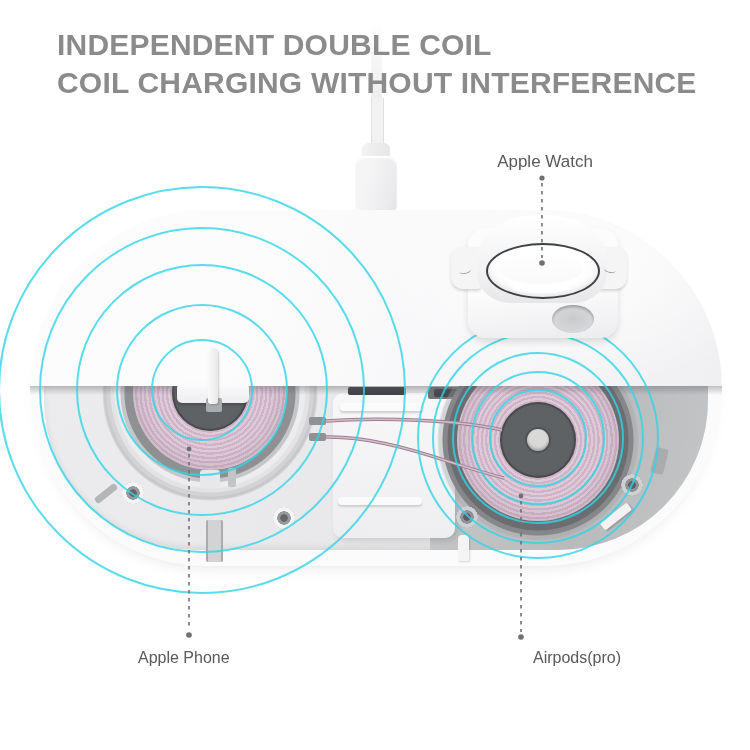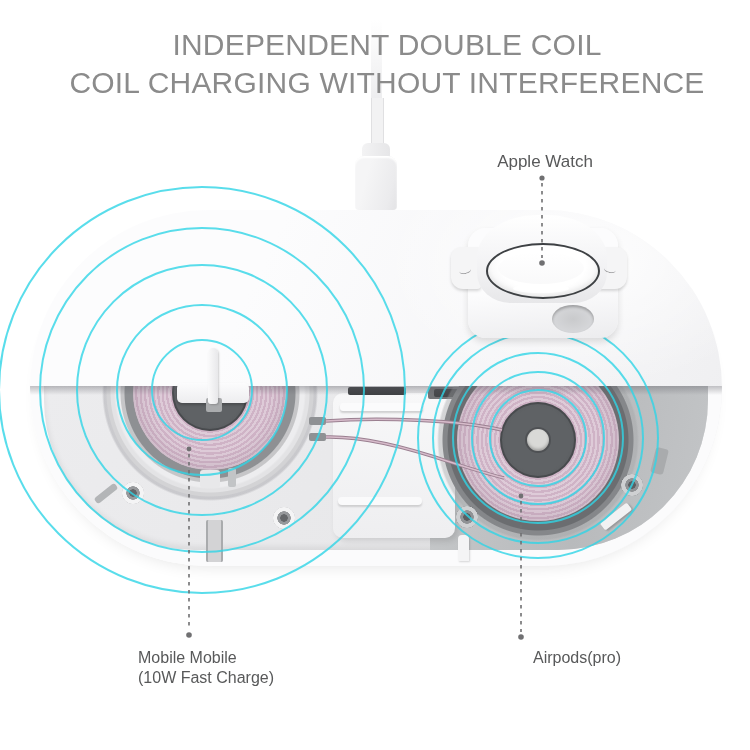--- a/index.html
+++ b/index.html
@@ -4,22 +4,22 @@
 <style>
   :root{
     --accent-cyan:#2fd4e6; --coil-pink:#cfb3c6; --coil-pink-light:#decbd8;
     --title-gray:#8b8b8b; --label-gray:#58595a; --disc-gray:#56595c;
   }
   html,body{margin:0;padding:0;background:#fff;font-family:"Liberation Sans",sans-serif;}
   #canvas{position:relative;width:750px;height:750px;background:#ffffff;overflow:hidden;margin:0 auto;}
   .abs{position:absolute;}
 
   
-  .title{left:57px;top:26px;width:660px;font-size:30px;line-height:38px;font-weight:400;
-         color:var(--title-gray);letter-spacing:.2px;white-space:nowrap;z-index:40;text-align:center;}
+  .title{left:57px;top:26px;width:660px;font-size:30px;line-height:38px;font-weight:700;
+         color:var(--title-gray);letter-spacing:.2px;white-space:nowrap;z-index:40;}
 
   
   .cord-faint{left:371px;top:20px;width:11px;height:80px;z-index:5;
     background:linear-gradient(180deg,rgba(238,238,240,0) 0%,rgba(234,234,236,.85) 100%);}
   .cord{left:371px;top:98px;width:11px;height:52px;z-index:5;background:#f2f2f3;
     border-left:1.5px solid #e0e0e2;border-right:1.5px solid #e0e0e2;}
   .plug-neck{left:362px;top:143px;width:28px;height:18px;border-radius:6px;z-index:5;
     background:linear-gradient(90deg,#f3f3f4,#e6e6e8);}
   .plug-body{left:355px;top:156px;width:42px;height:54px;border-radius:9px 9px 4px 4px;z-index:5;
     background:linear-gradient(105deg,#f5f5f6 30%,#ebebed 80%,#e3e3e5);box-shadow:inset 0 2px 2px #fff;}
@@ -237,18 +237,17 @@
     </g>
     <g>
       <circle class="dot" cx="521" cy="496" r="2.4"></circle>
       <line class="dash" x1="521" y1="501" x2="521" y2="632"></line>
       <circle class="dot" cx="521" cy="637" r="2.8"></circle>
     </g>
   </svg>
 
   <div class="abs lbl lbl-watch">Apple Watch</div>
   <div class="abs lbl lbl-phone">
-    <div>Mobile Mobile</div>
-    <div>(10W Fast Charge)</div>
+    <div>Apple Phone</div>
   </div>
   <div class="abs lbl lbl-airpods">Airpods(pro)</div>
 
 </div>
 
 </body></html>

